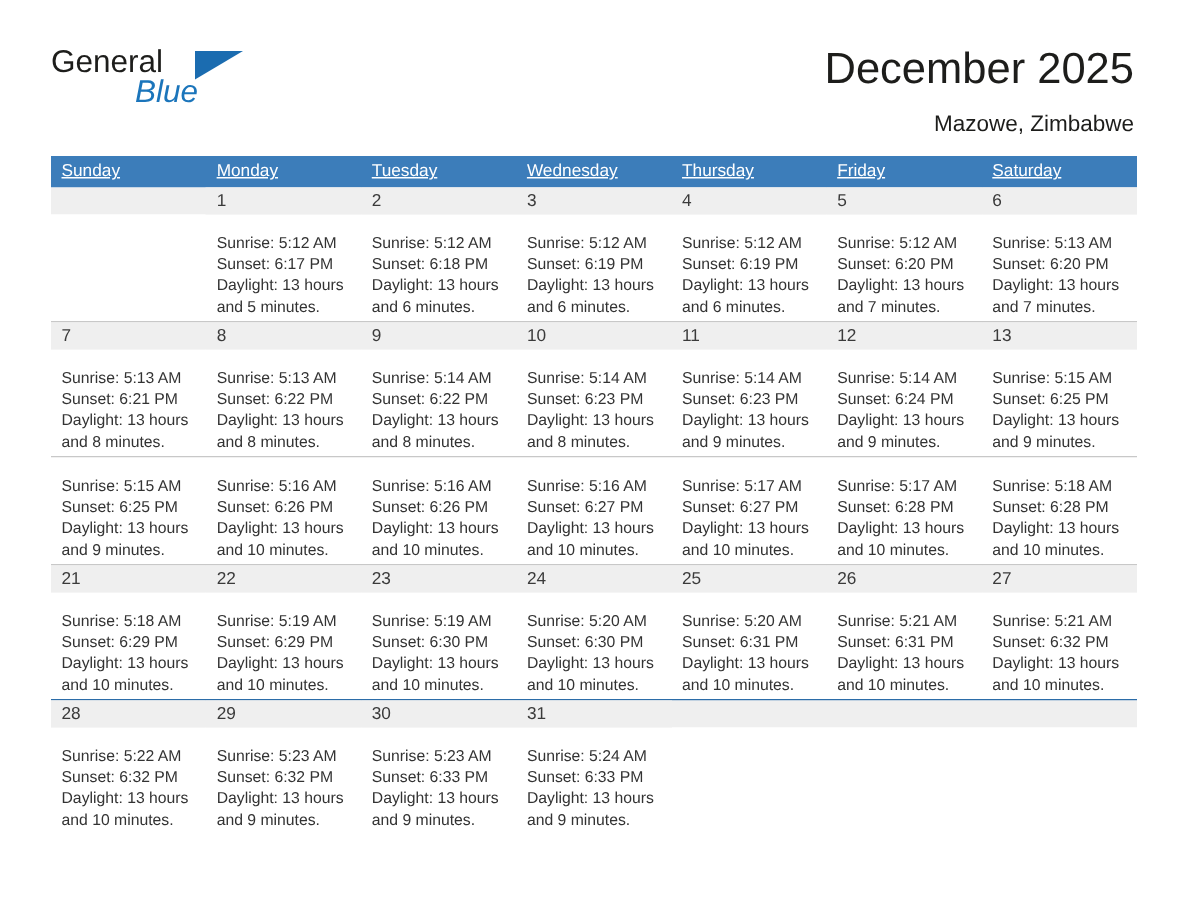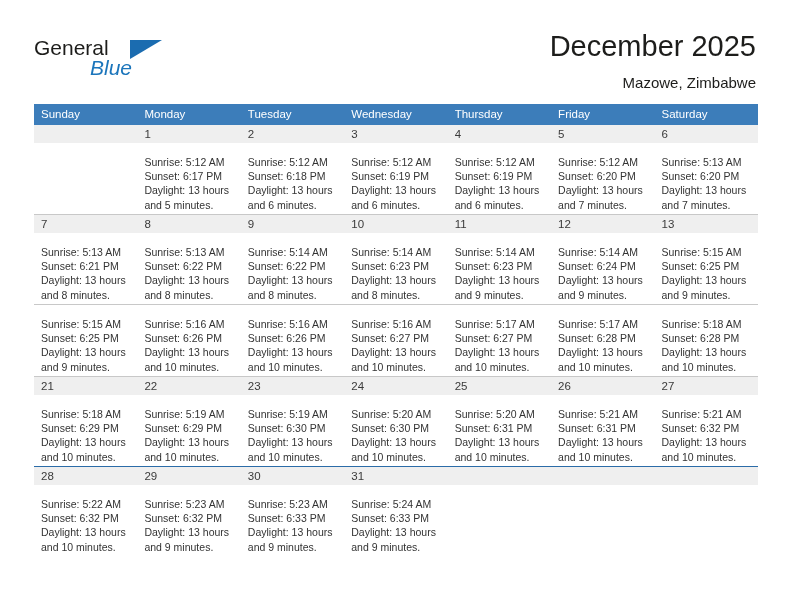--- a/index.html
+++ b/index.html
@@ -22,21 +22,21 @@
   
   .header {
     position: absolute;
     left: 0; top: 0;
     width: 792px;
     height: 100px;
   }
   .logo {
     position: absolute;
     left: 34px;
-    top: 36px;
+    top: 30px;
     width: 180px;
     height: 52px;
   }
   .logo-line1 {
     position: absolute;
     left: 0; top: 0;
     font-size: 21px;
     color: #1d1d1b;
     letter-spacing: 0px;
     line-height: 24px;
@@ -97,20 +97,21 @@
     height: 21px;
   }
   .weekday {
     flex: 1 1 0;
     color: #ffffff;
     font-size: 11.5px;
     line-height: 21px;
     padding-left: 7px;
     white-space: nowrap;
     overflow: hidden;
+    text-decoration: underline;
   }
   .week {
     width: 100%;
     border-top: 1px solid #c8c8c8;
   }
   .week.first { border-top: none; }
   .week.last-sep { border-top: 1px solid #2b6ca8; }
 
   .daynum-row {
     display: flex;

